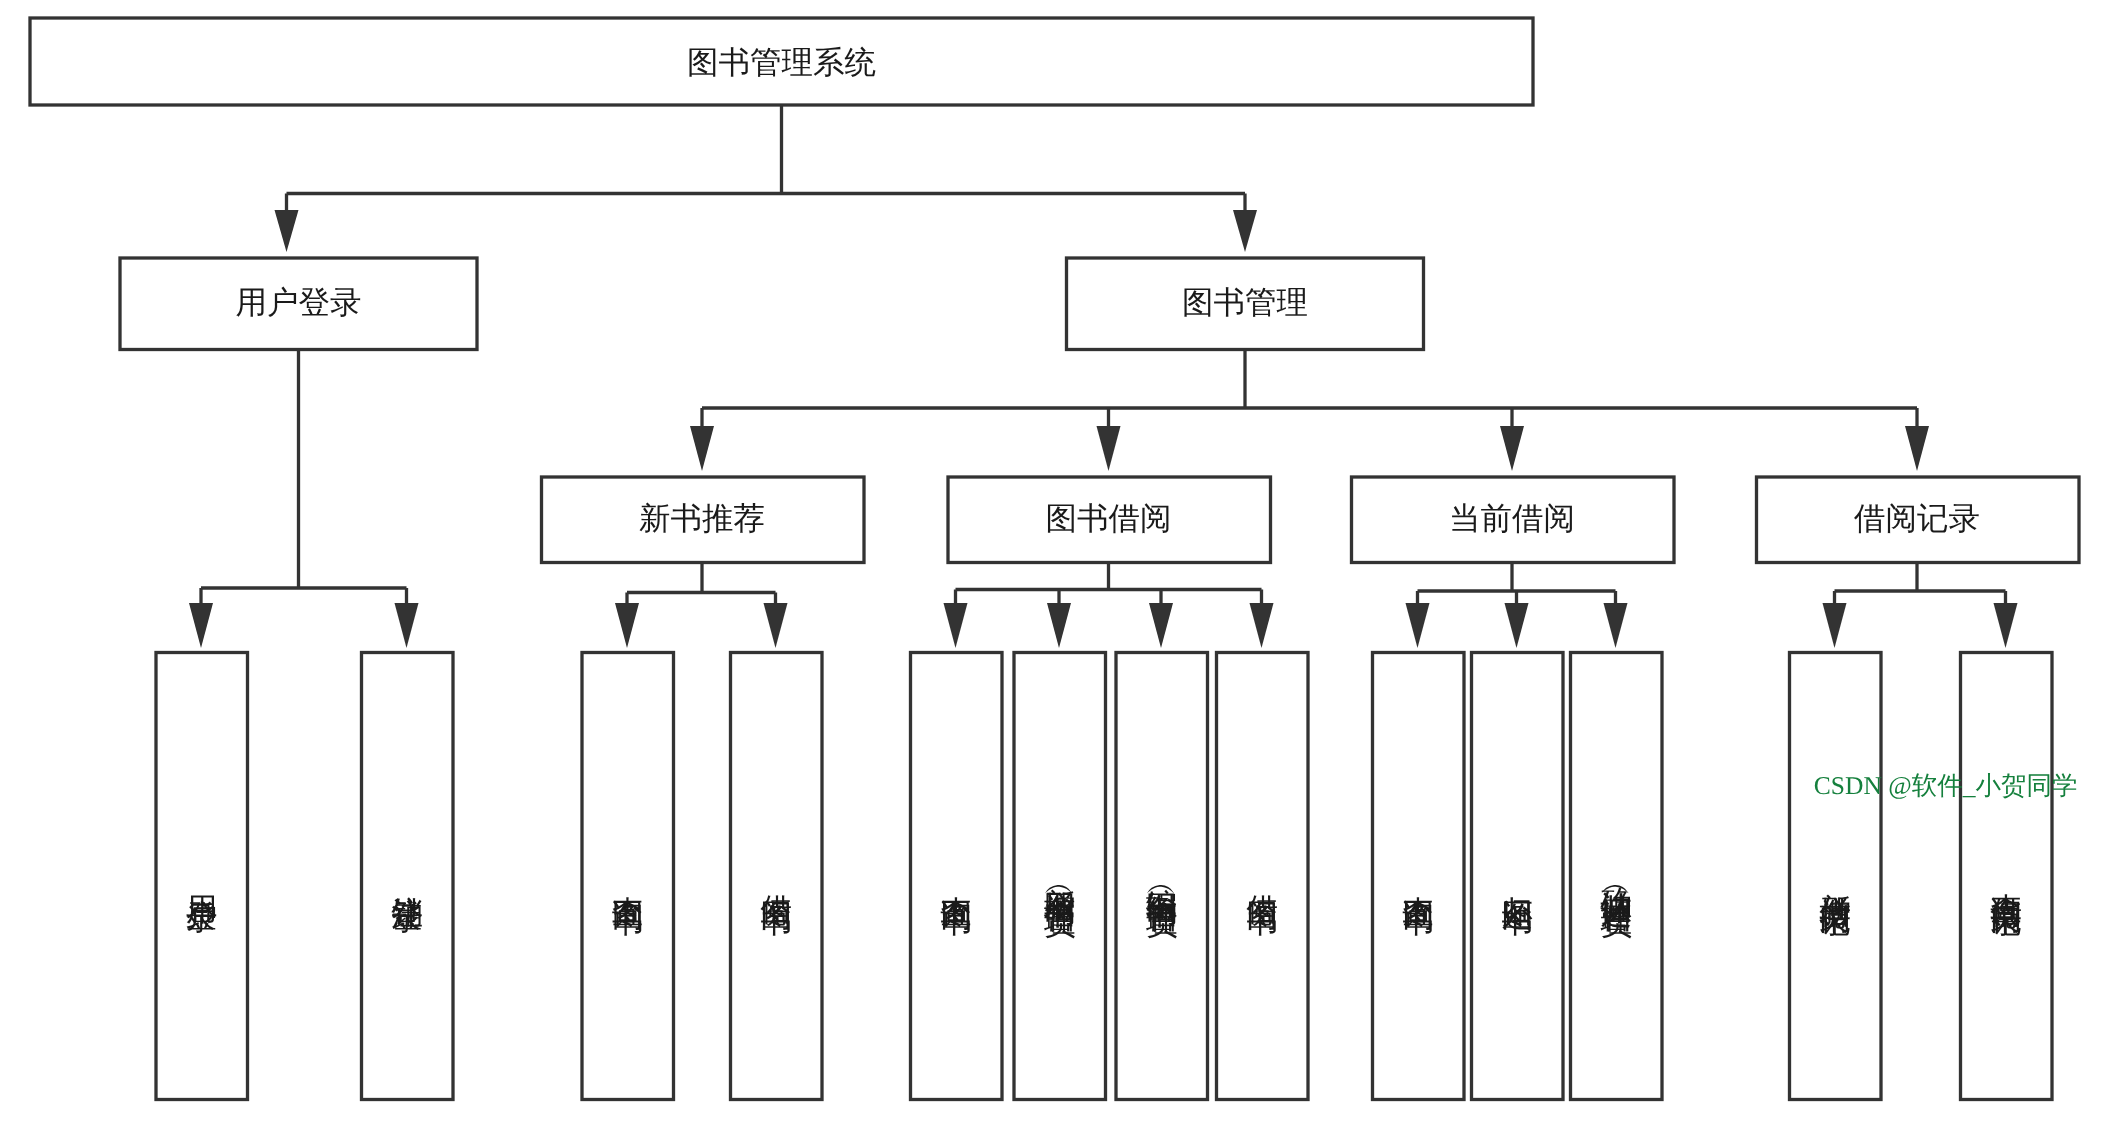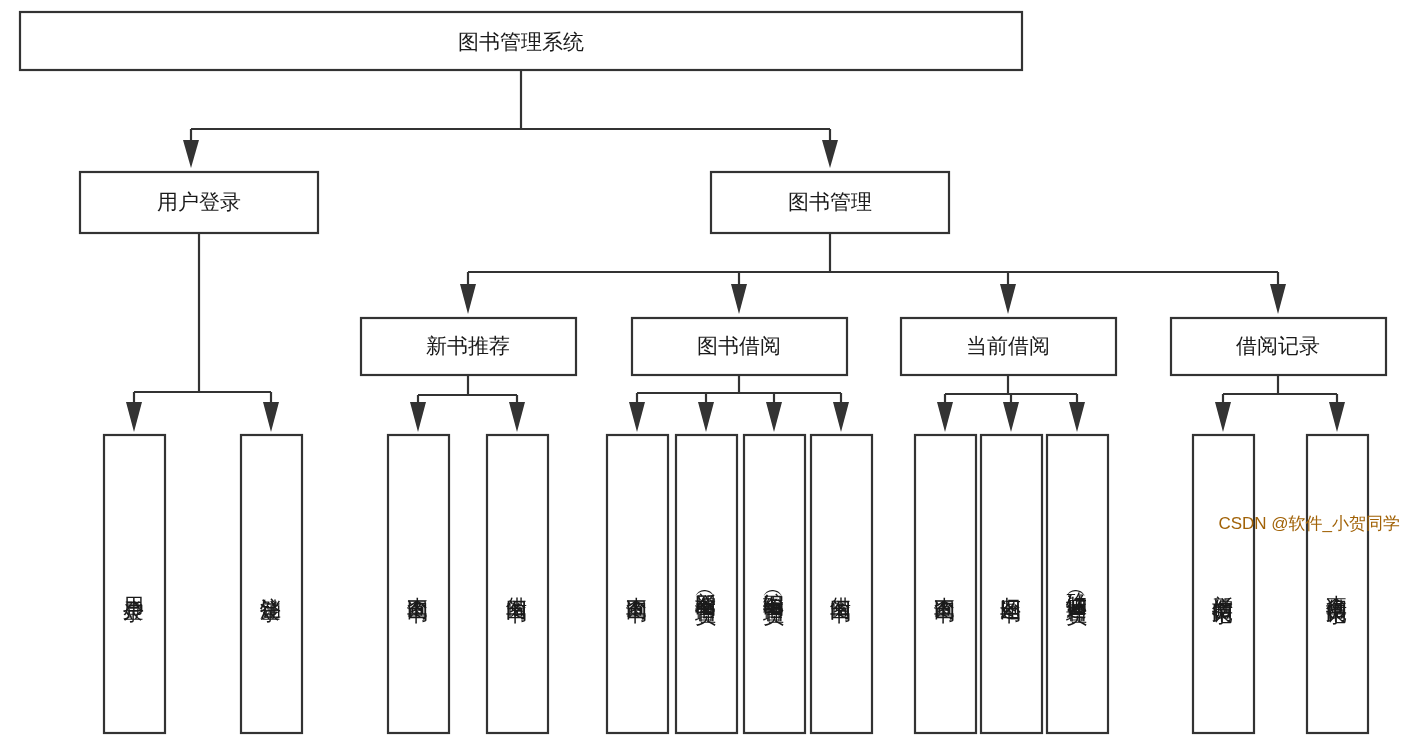--- a/index.html
+++ b/index.html
@@ -46,25 +46,25 @@
   .node-label-v {
     font-family: "Liberation Sans", "DejaVu Sans", sans-serif;
     font-size: 21px;
     fill: #1a1a1a;
     writing-mode: vertical-rl;
     text-orientation: upright;
     letter-spacing: 2px;
   }
   .watermark {
     position: absolute;
-    right: 5px;
+    right: 20px;
     bottom: 6px;
-    font-family: Liberation Sans, sans-serif;
+    font-family: Liberation Serif, serif;
     font-size: 17px;
-    color: #a16207;
+    color: #15803d;
     white-space: nowrap;
     user-select: none;
   }
 </style>
 </head>
 <body>
 
 <div id="diagram-root">
 
   <svg width="1405" height="747" viewBox="0 0 1405 747" xmlns="http://www.w3.org/2000/svg">

